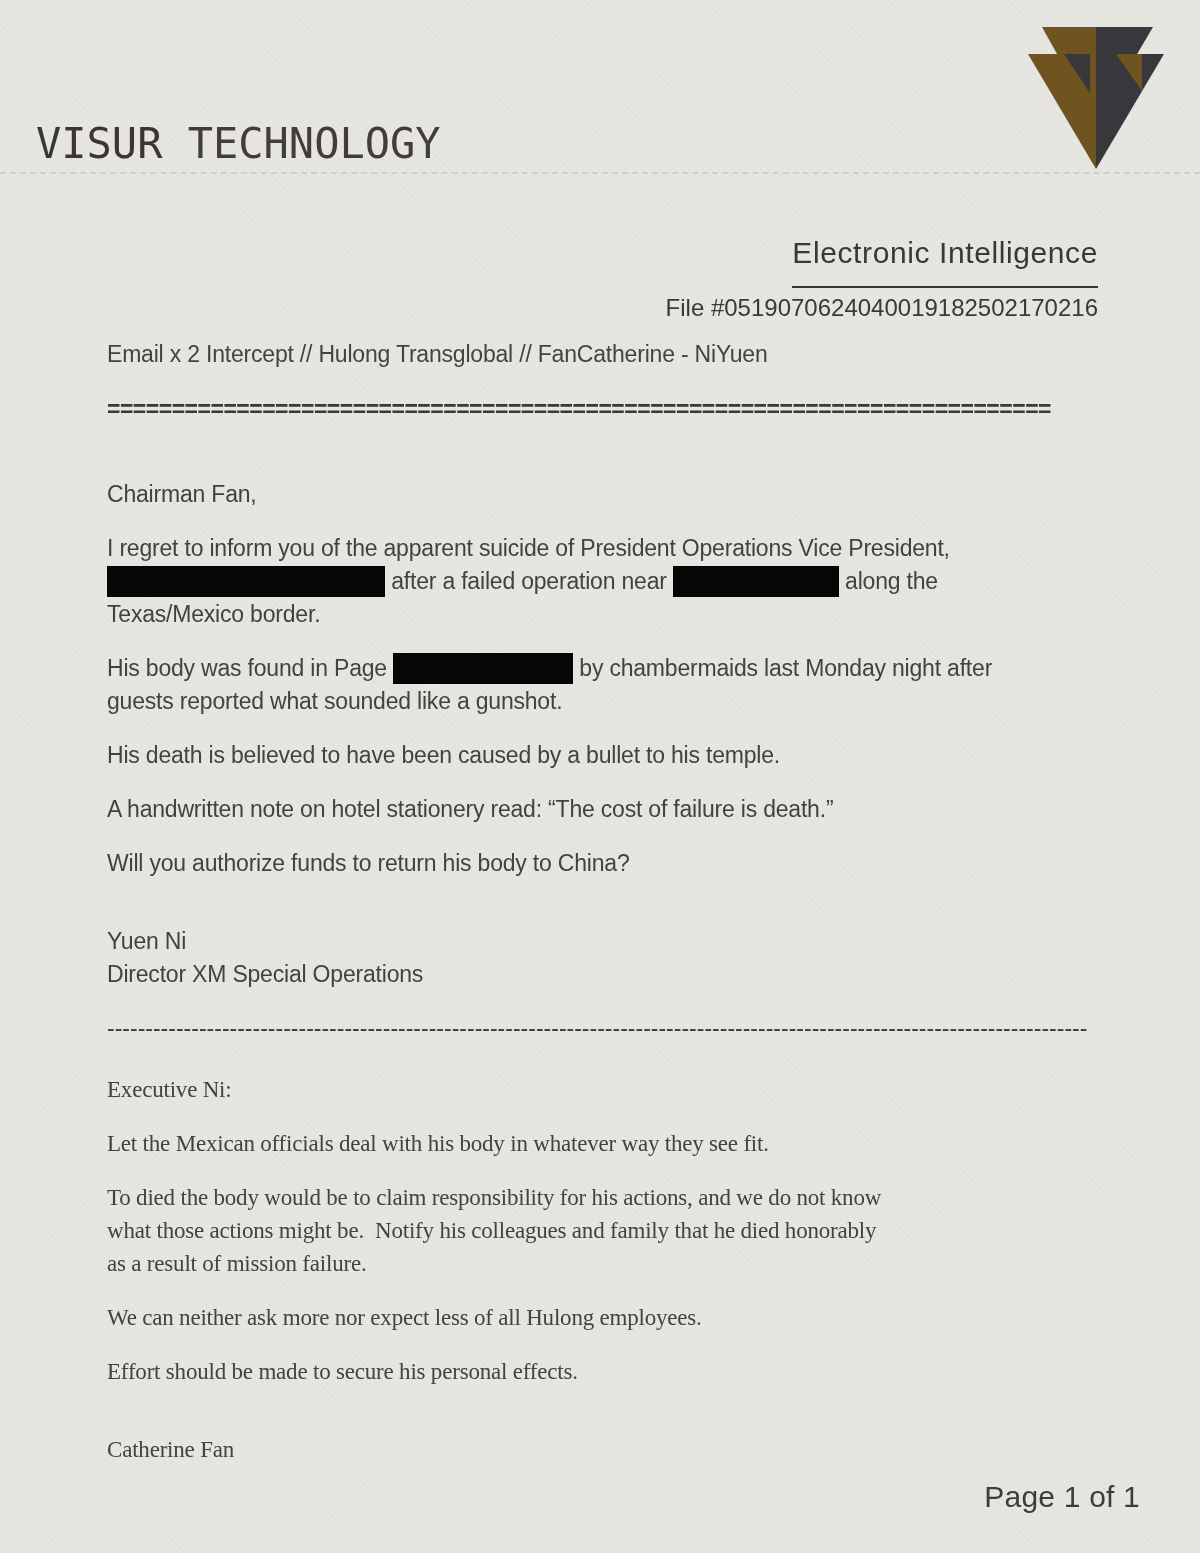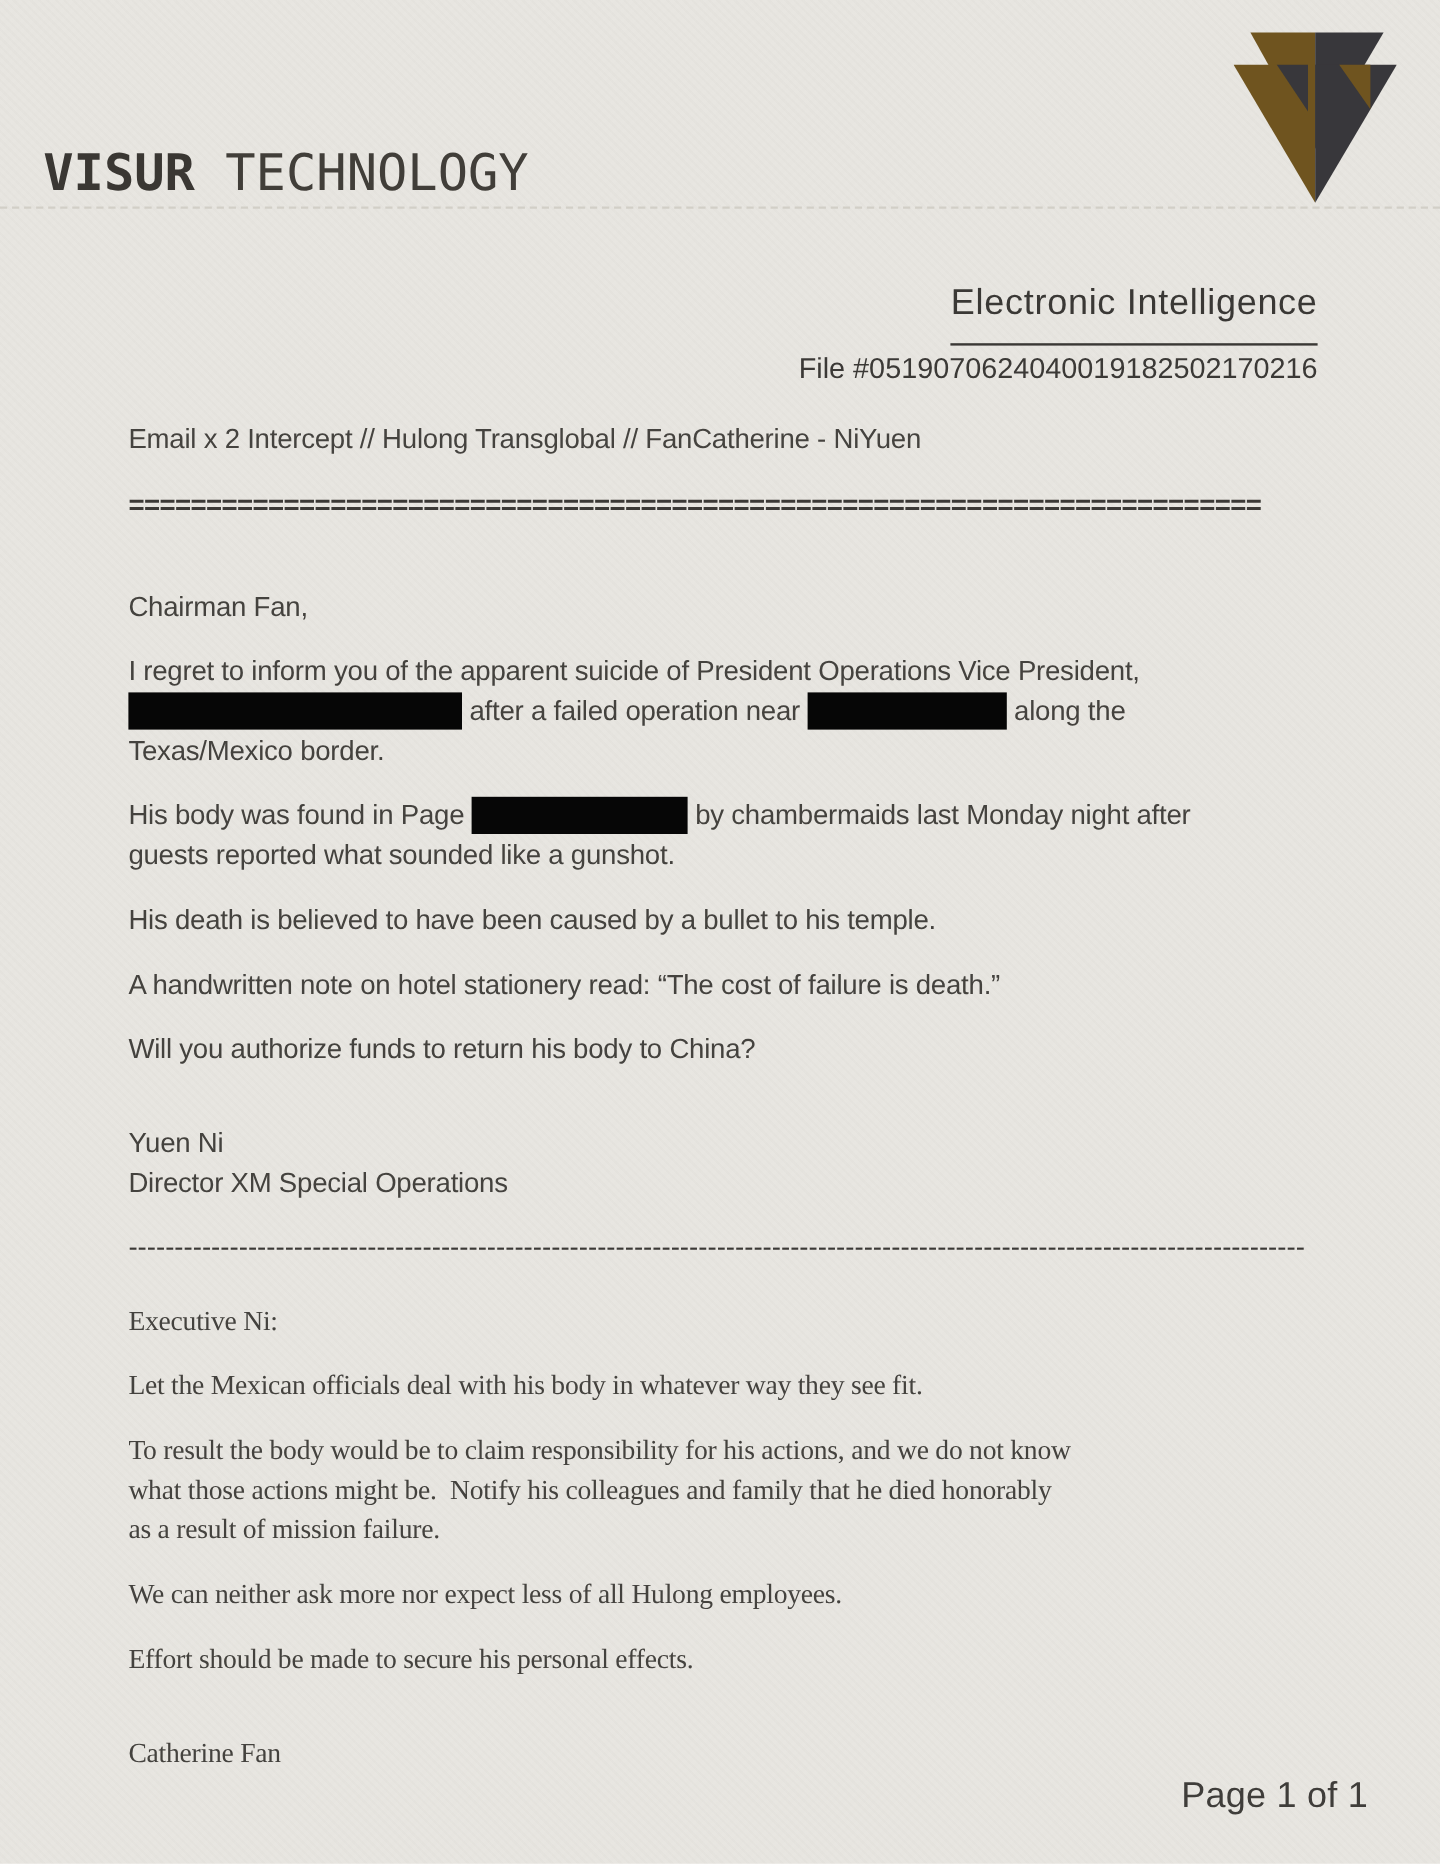--- a/index.html
+++ b/index.html
@@ -14,38 +14,38 @@
     color:#44423e;
     overflow:hidden;
   }
   
   .wordmark{
     position:absolute;left:36px;top:118px;
     font-family:"DejaVu Sans Mono", monospace;
     font-size:42px;line-height:52px;color:#3a3733;
     letter-spacing:0px;white-space:nowrap;
   }
-  .wordmark .bold{font-weight:700;}
+  .wordmark .bold{font-weight:400;}
   .wordmark .light{font-weight:400;color:#413e39;}
   .logo{position:absolute;left:1028px;top:26px;width:136px;height:144px;}
   .torn-edge{
     position:absolute;left:0;top:172px;width:1200px;height:0;
     border-top:2px dashed #d2cfc7;
   }
   
   .intel-header{position:absolute;top:236px;right:102px;text-align:right;color:#3a3835;}
   .doc-type{
     display:inline-block;font-size:30px;letter-spacing:0.6px;
     border-bottom:2px solid #3a3835;padding-bottom:16px;line-height:34px;
   }
   .file-number{font-size:24px;margin-top:6px;line-height:28px;color:#3b3936;}
   
   .content{
     position:absolute;left:107px;top:338px;width:993px;
-    font-size:23px;line-height:33px;letter-spacing:-0.2px;margin-top:11px;
+    font-size:23px;line-height:33px;letter-spacing:-0.2px;
   }
   .subject{white-space:pre;color:#45433f;}
   .rule{white-space:pre;overflow:hidden;color:#3b3936;}
   .rule.double{margin-top:22px;font-weight:700;letter-spacing:-0.5px;}
   .rule.dashed{margin-top:21px;letter-spacing:0px;}
   .email{margin-top:52px;}
   .email + .rule.dashed{margin-top:21px;}
   #email2{margin-top:0;font-family:Liberation Serif, serif;}
   .para{margin-top:21px;}
   .para:first-child{margin-top:0;}
@@ -120,21 +120,21 @@
       </div>
     <div class="rule dashed">--------------------------------------------------------------------------------------------------------------------------------</div>
     <div class="email" id="email2">
         <div class="para gap-after-divider">
           <div class="line"><span>Executive Ni:</span></div>
         </div>
         <div class="para">
           <div class="line"><span>Let the Mexican officials deal with his body in whatever way they see fit.</span></div>
         </div>
         <div class="para">
-          <div class="line"><span>To result the body would be to claim responsibility for his actions, and we do not know</span></div>
+          <div class="line"><span>To died the body would be to claim responsibility for his actions, and we do not know</span></div>
           <div class="line"><span>what those actions might be.  Notify his colleagues and family that he died honorably</span></div>
           <div class="line"><span>as a result of mission failure.</span></div>
         </div>
         <div class="para">
           <div class="line"><span>We can neither ask more nor expect less of all Hulong employees.</span></div>
         </div>
         <div class="para">
           <div class="line"><span>Effort should be made to secure his personal effects.</span></div>
         </div>
         <div class="para gap-large">

